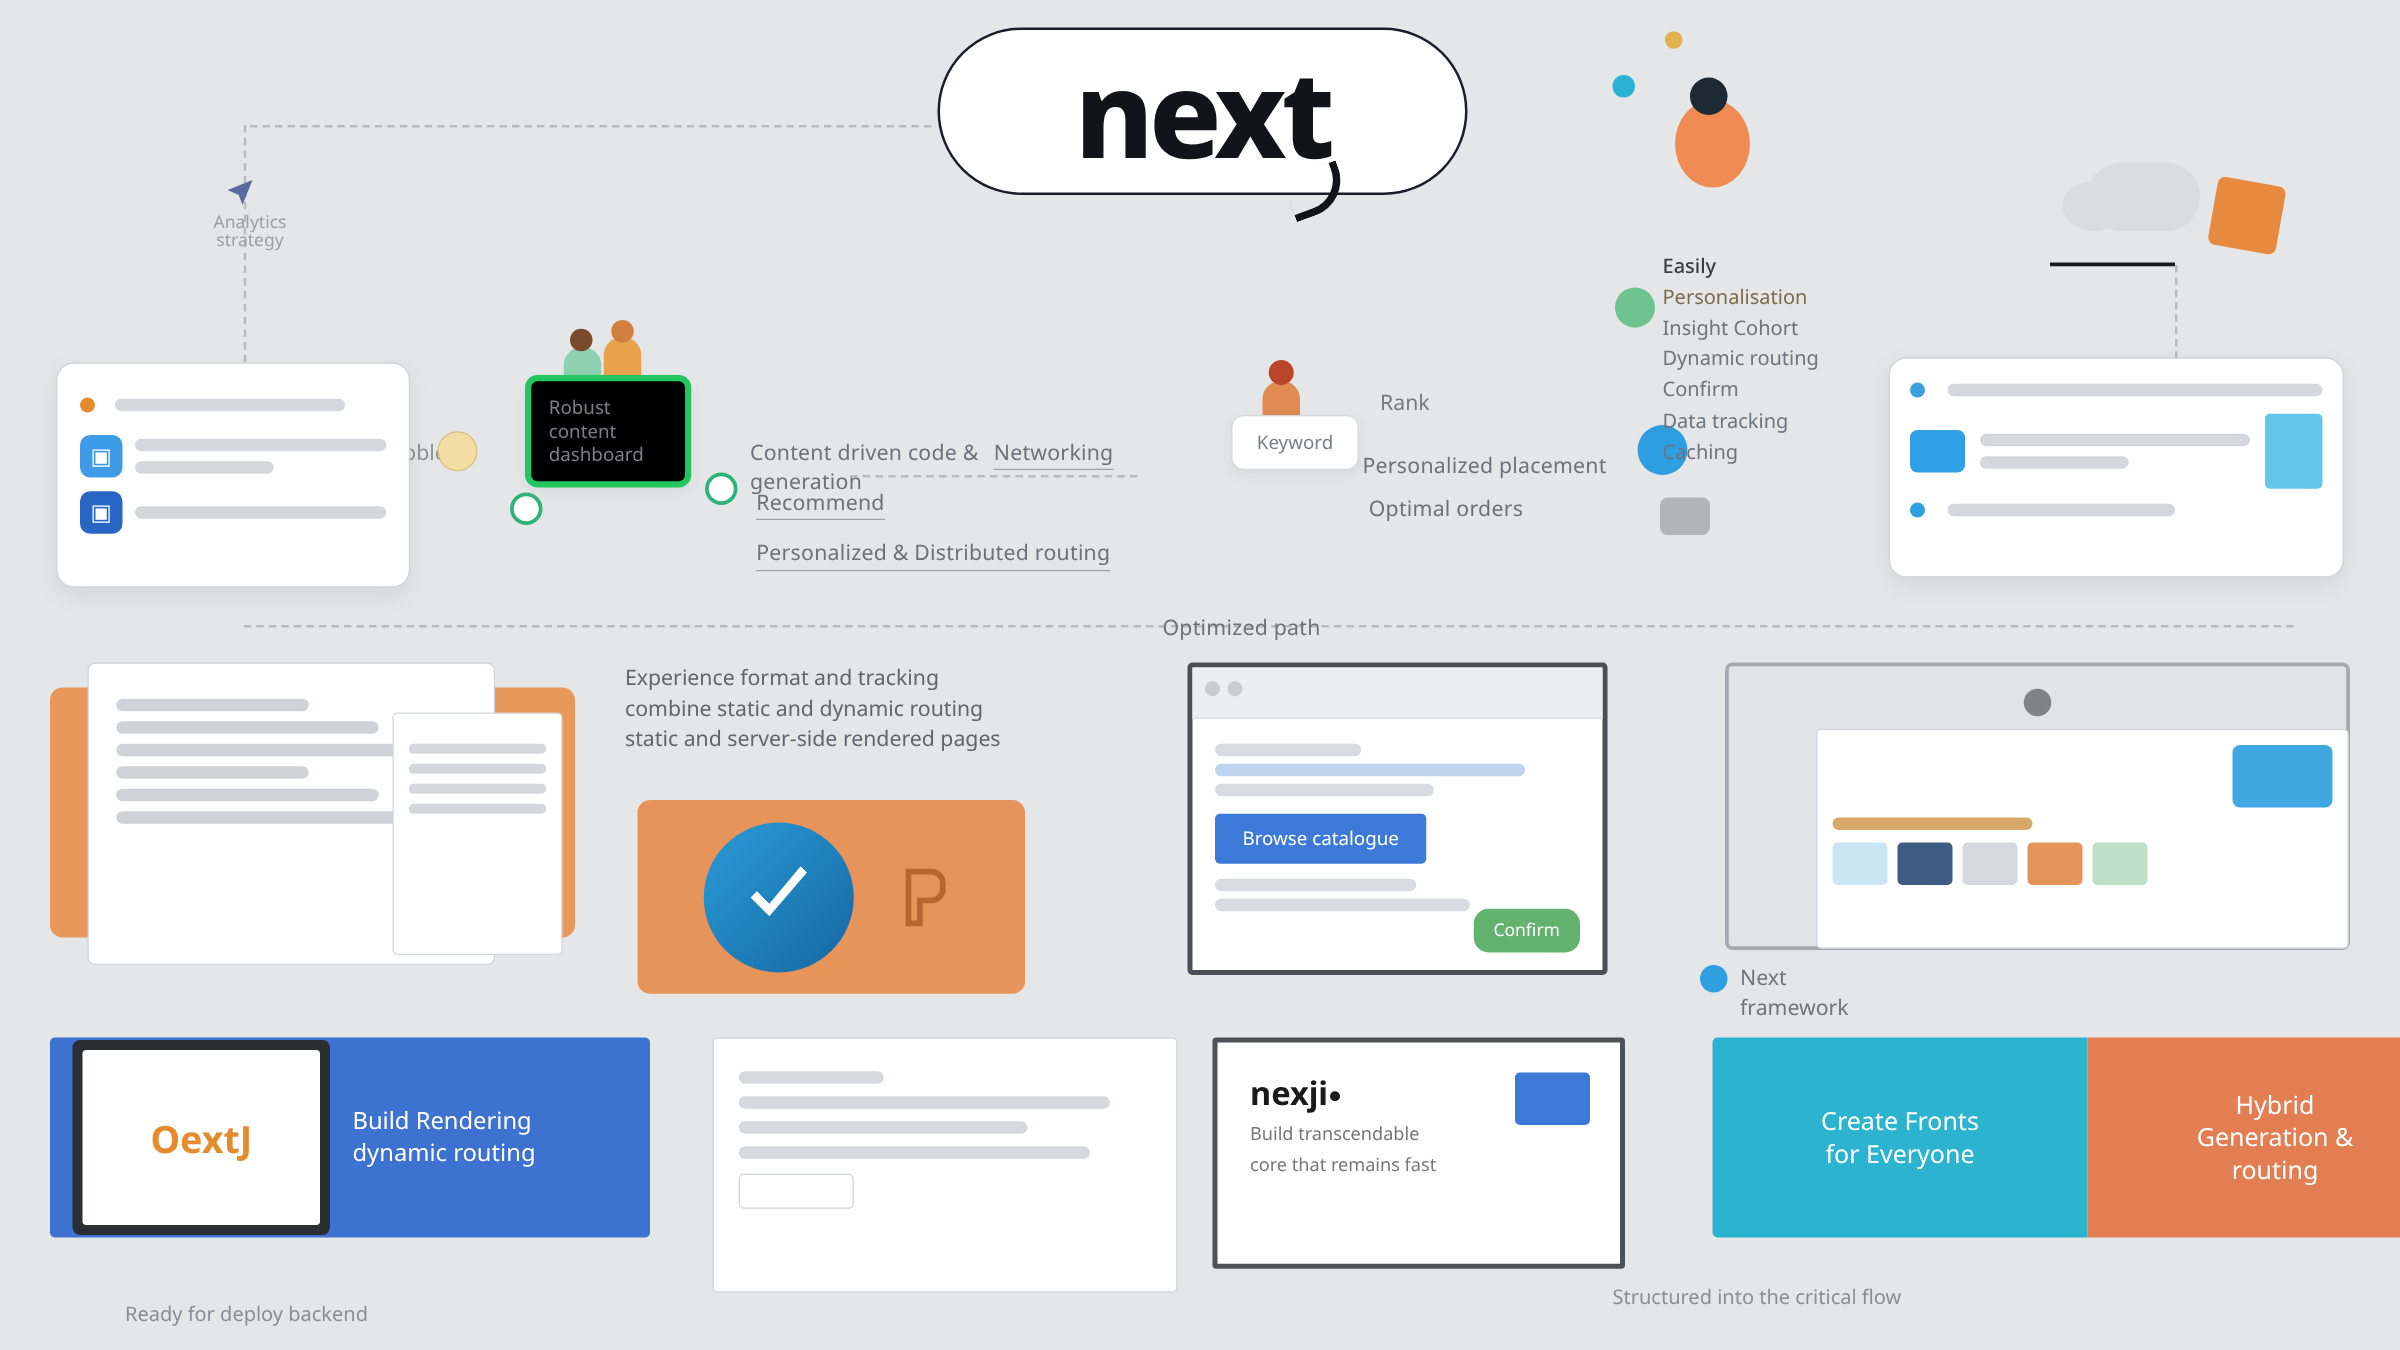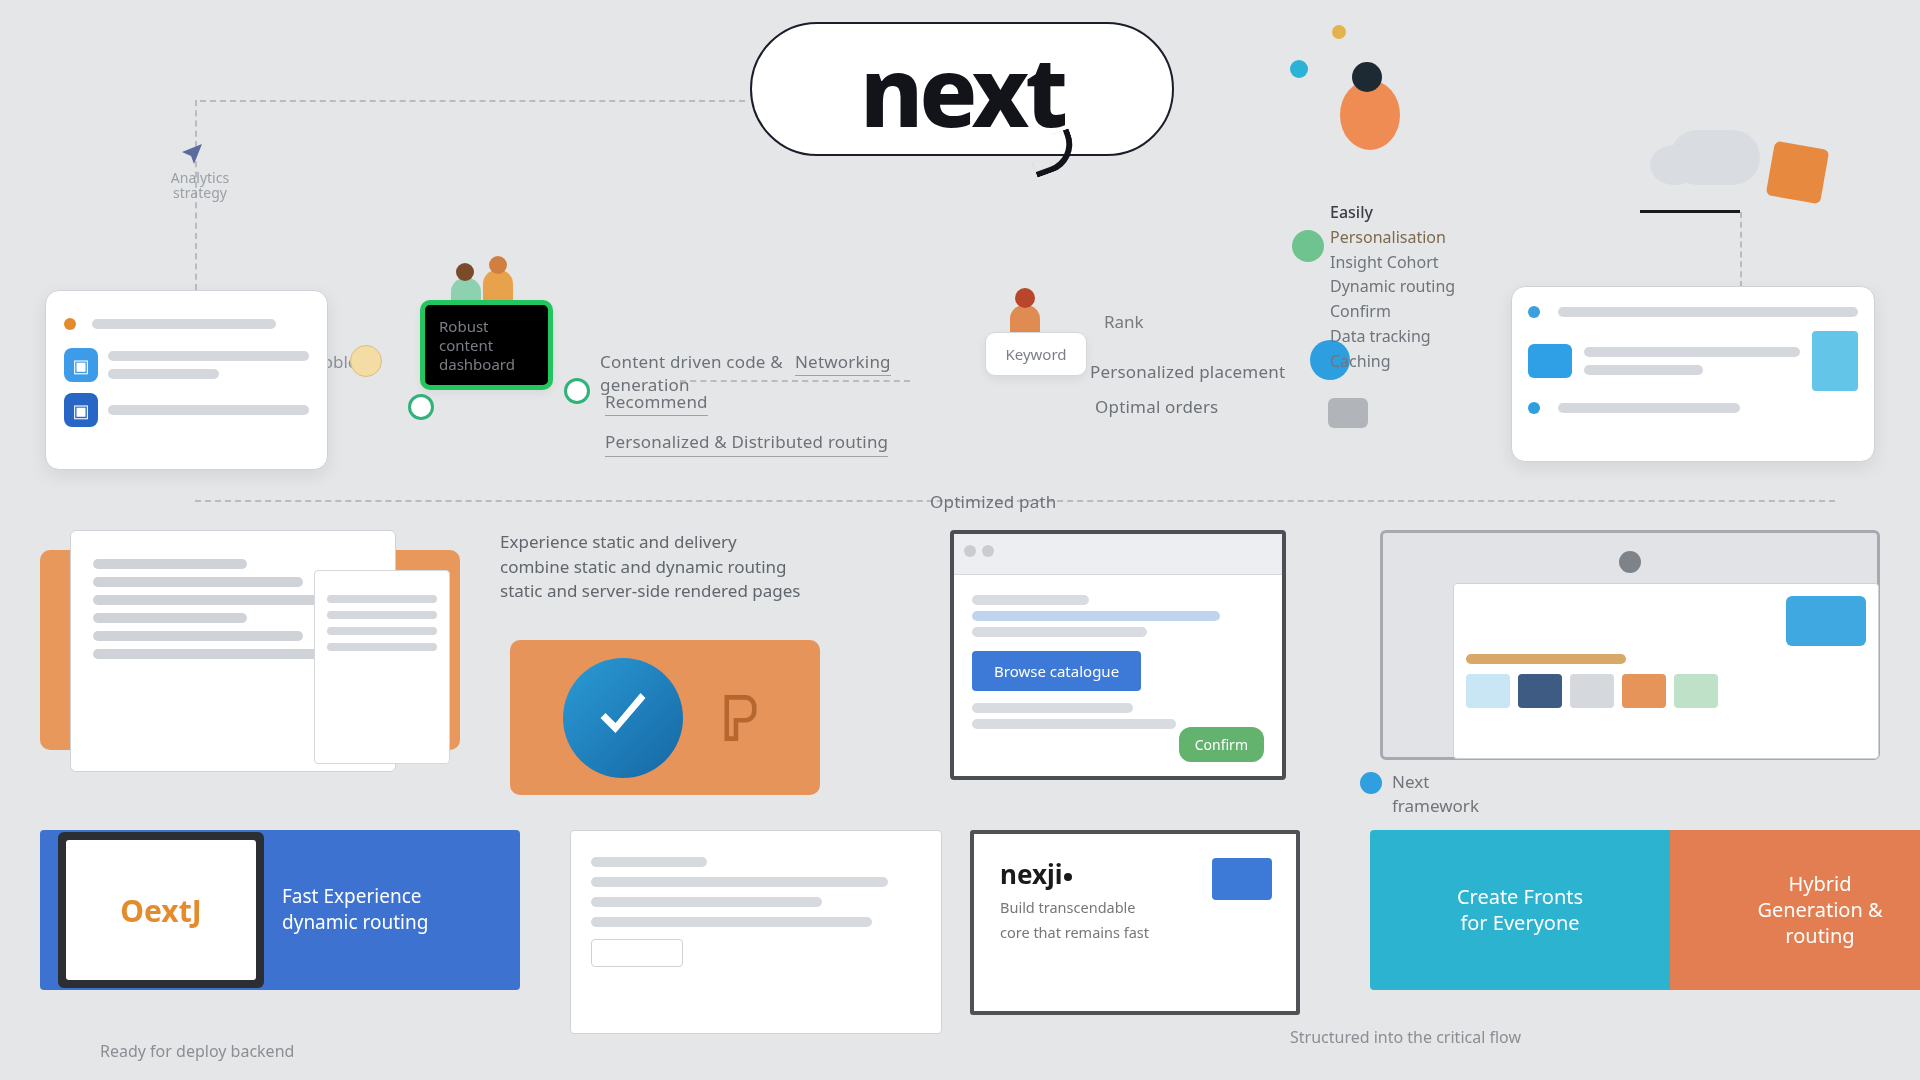--- a/index.html
+++ b/index.html
@@ -287,21 +287,21 @@
           <div class="bar"></div>
         </div>
     <div class="side">
           <div class="bar"></div>
           <div class="bar"></div>
           <div class="bar"></div>
           <div class="bar"></div>
         </div>
   </div>
   <div class="cB">
-    <div class="txt">Experience static and delivery</div>
+    <div class="txt">Experience format and tracking</div>
     <div class="txt">combine static and dynamic routing</div>
     <div class="txt">static and server-side rendered pages</div>
     <div class="og">
       <div class="circ">
             <svg viewBox="0 0 24 24">
               <path d="M3 12l6 6L21 4l-2-2L9 14 5 10z"></path>
             </svg>
           </div>
       <div class="glyph"><svg viewBox="0 0 24 24">
               <path d="M6 3h8a4 4 0 014 4v2a4 4 0 01-4 4h-4v8H6z" fill="none"></path>
@@ -345,21 +345,21 @@
 <div class="sidecap"><span class="icn"></span><span>Next</span><br><span style="margin-left:32px">framework</span></div>
 
 <div class="bottom">
   <div class="bA">
     <div class="lap">
           <div class="scr">
             <span>OextJ</span>
           </div>
         </div>
     <div class="cap">
-          <div>Fast Experience</div>
+          <div>Build Rendering</div>
           <div>dynamic routing</div>
         </div>
   </div>
   <div class="bB">
     <div class="sbar" style="width:35%"></div>
     <div class="sbar" style="width:90%"></div>
     <div class="sbar" style="width:70%"></div>
     <div class="sbar" style="width:85%"></div>
     <div class="box"></div>
   </div>

